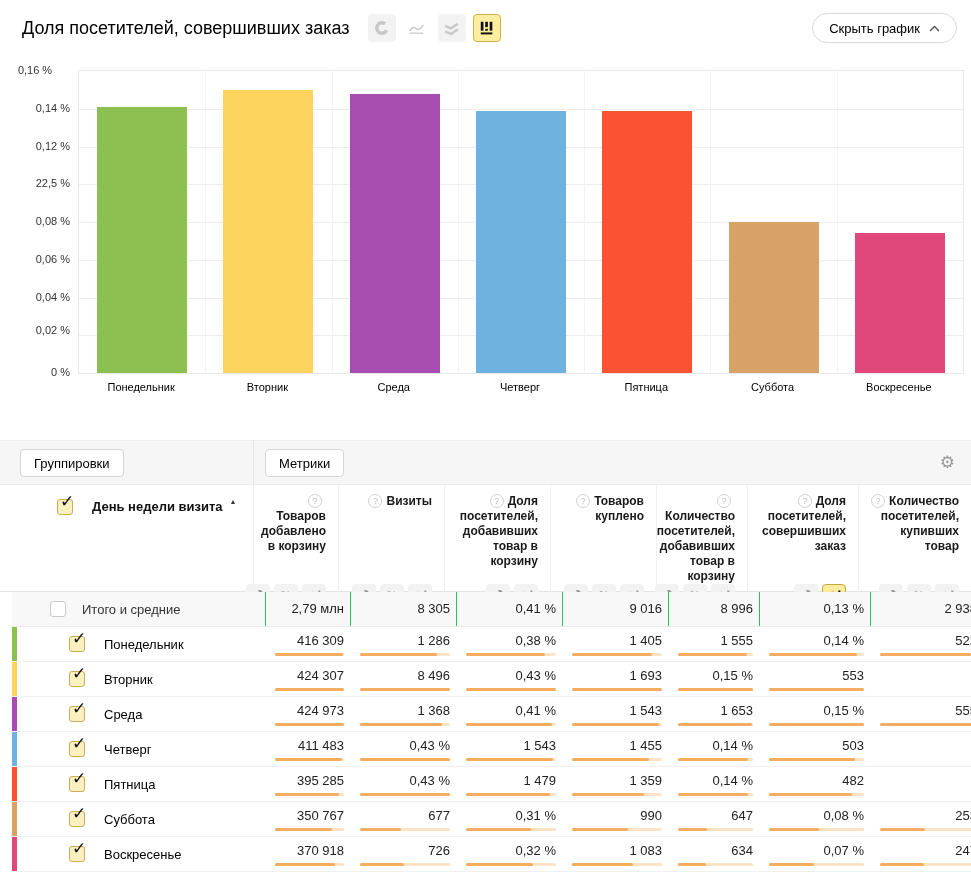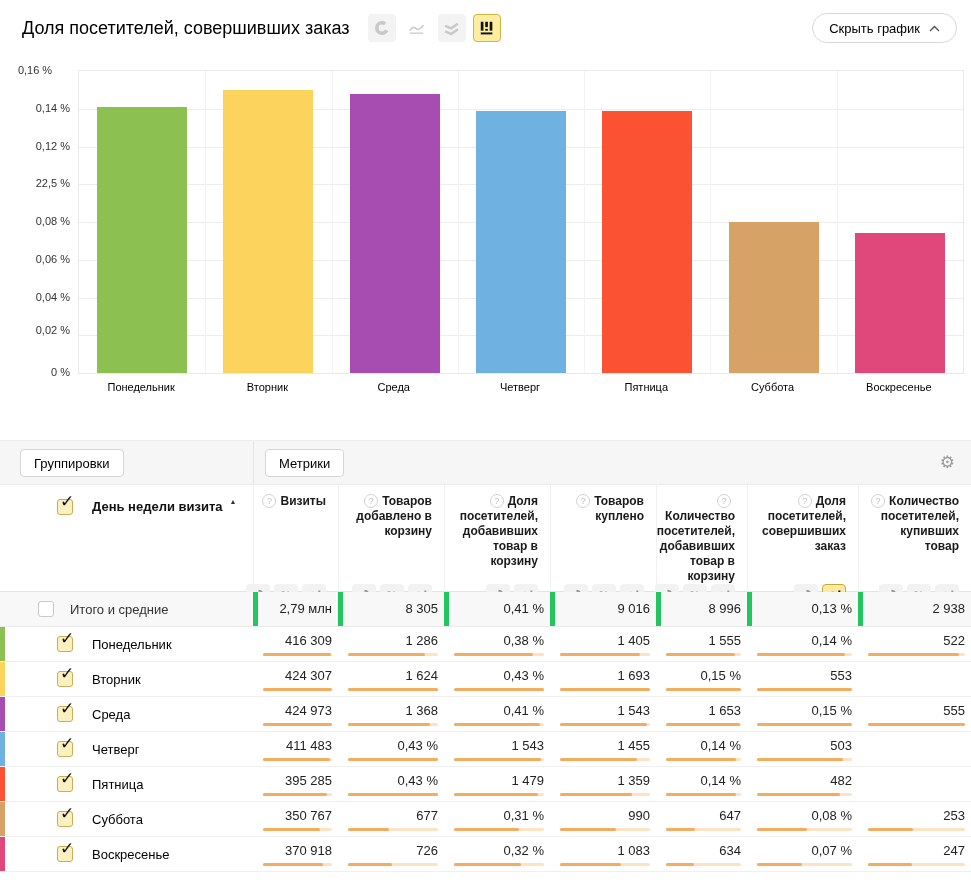--- a/index.html
+++ b/index.html
@@ -46,35 +46,35 @@
   .help{display:inline-block;width:12px;height:12px;border:1px solid #d2d2d2;border-radius:50%;
         color:#c2c2c2;font-size:9px;font-weight:normal;line-height:12px;text-align:center;margin-right:4px;
         position:relative;top:-1px;}
   .hicons{display:flex;gap:4px;}
   .mini{min-width:24px;height:21px;border-radius:4px;background:#f2f2f2;color:#999;display:flex;
         align-items:center;justify-content:center;border:1px solid transparent;box-sizing:border-box;
         padding:0 3px;cursor:pointer;}
   .mini.sel{background:#fceb9e;border-color:#c8a83e;color:#111;}
   .pct{font-size:11px;}
 
-  .trow{height:35px;position:relative;box-sizing:border-box;}
+  .trow{height:35px;position:relative;box-sizing:border-box;margin-left:12px;}
   .totals{background:#f8f8f8;border-bottom:1px solid #e9e9e9;}
   .datarow{background:#fff;border-bottom:1px solid #f0f0f0;}
   .labelcell{display:flex;align-items:center;position:relative;}
   .datarow .labelcell{padding-left:57px;}
   .totals .labelcell{padding-left:38px;}
   .rowlabel{font-size:13px;color:#000;margin-left:19px;}
   .totals .rowlabel{margin-left:16px;color:#333;}
   .stripe{position:absolute;left:0;top:0;bottom:0;width:5px;}
   .cb{width:16px;height:16px;border:1px solid #c9c9c9;border-radius:3px;background:#fff;position:relative;
       flex:0 0 16px;cursor:pointer;box-sizing:border-box;}
   .cb.checked{background:#fbf0c0;border-color:#c9ad57;}
   .cb.checked::after{content:"\2713";position:absolute;left:2px;top:-9px;font-size:17px;font-weight:bold;color:#111;}
   .cell{position:relative;box-sizing:border-box;}
-  .totals .cell{border-left:5px solid #22c55e;}
+  .totals .cell{border-left:1px solid #22c55e;}
   .num{display:block;text-align:right;font-size:13px;color:#222;padding:6px 6px 0 0;}
   .totals .num{padding-top:9px;}
   .track{position:absolute;left:10px;right:6px;bottom:5px;height:3px;background:#fce3c5;border-radius:2px;}
   .fill{height:100%;background:#f4ad60;border-radius:2px;}
   svg{display:block;}
 </style>
 </head>
 <body>
 
 <div class="app">
@@ -174,42 +174,42 @@
   </div>
 
   <div id="table">
       <div class="tgrid thead">
         <div class="hfirst">
           <span class="cb checked"></span>
           <span class="dimlabel">День недели визита</span>
           <span class="sort">▲</span>
         </div>
         <div class="hcell">
-          <div class="hlabel"><span class="help">?</span><span>Визиты</span></div>
+          <div class="hlabel"><span class="help">?</span><span>Товаров добавлено в корзину</span></div>
           <div class="hicons">
             <span class="mini">
               <svg width="13" height="13" viewBox="0 0 20 20">
                 <path d="M10 10 L10 2.5 A7.5 7.5 0 1 1 3.6 14 Z" fill="currentColor"></path>
               </svg>
             </span>
             <span class="mini">
               <span class="pct">%</span>
             </span>
             <span class="mini">
               <svg width="14" height="13" viewBox="0 0 21 18">
                 <rect x="2" y="11" width="3" height="7" fill="currentColor"></rect>
                 <rect x="7" y="5" width="3" height="13" fill="currentColor"></rect>
                 <rect x="12" y="8" width="3" height="10" fill="currentColor"></rect>
                 <rect x="17" y="3" width="3" height="15" fill="currentColor"></rect>
               </svg>
             </span>
           </div>
         </div>
         <div class="hcell">
-          <div class="hlabel"><span class="help">?</span><span>Товаров добавлено в корзину</span></div>
+          <div class="hlabel"><span class="help">?</span><span>Визиты</span></div>
           <div class="hicons">
             <span class="mini">
               <svg width="13" height="13" viewBox="0 0 20 20">
                 <path d="M10 10 L10 2.5 A7.5 7.5 0 1 1 3.6 14 Z" fill="currentColor"></path>
               </svg>
             </span>
             <span class="mini">
               <span class="pct">%</span>
             </span>
             <span class="mini">
@@ -404,21 +404,21 @@
           <span class="cb checked"></span>
           <span class="rowlabel">Вторник</span>
         </div>
         <div class="cell">
           <span class="num">424 307</span>
           <div class="track">
             <div class="fill" style="width: 100%;"></div>
           </div>
         </div>
         <div class="cell">
-          <span class="num">1 624</span>
+          <span class="num">8 496</span>
           <div class="track">
             <div class="fill" style="width: 100%;"></div>
           </div>
         </div>
         <div class="cell">
           <span class="num">0,43 %</span>
           <div class="track">
             <div class="fill" style="width: 100%;"></div>
           </div>
         </div>

